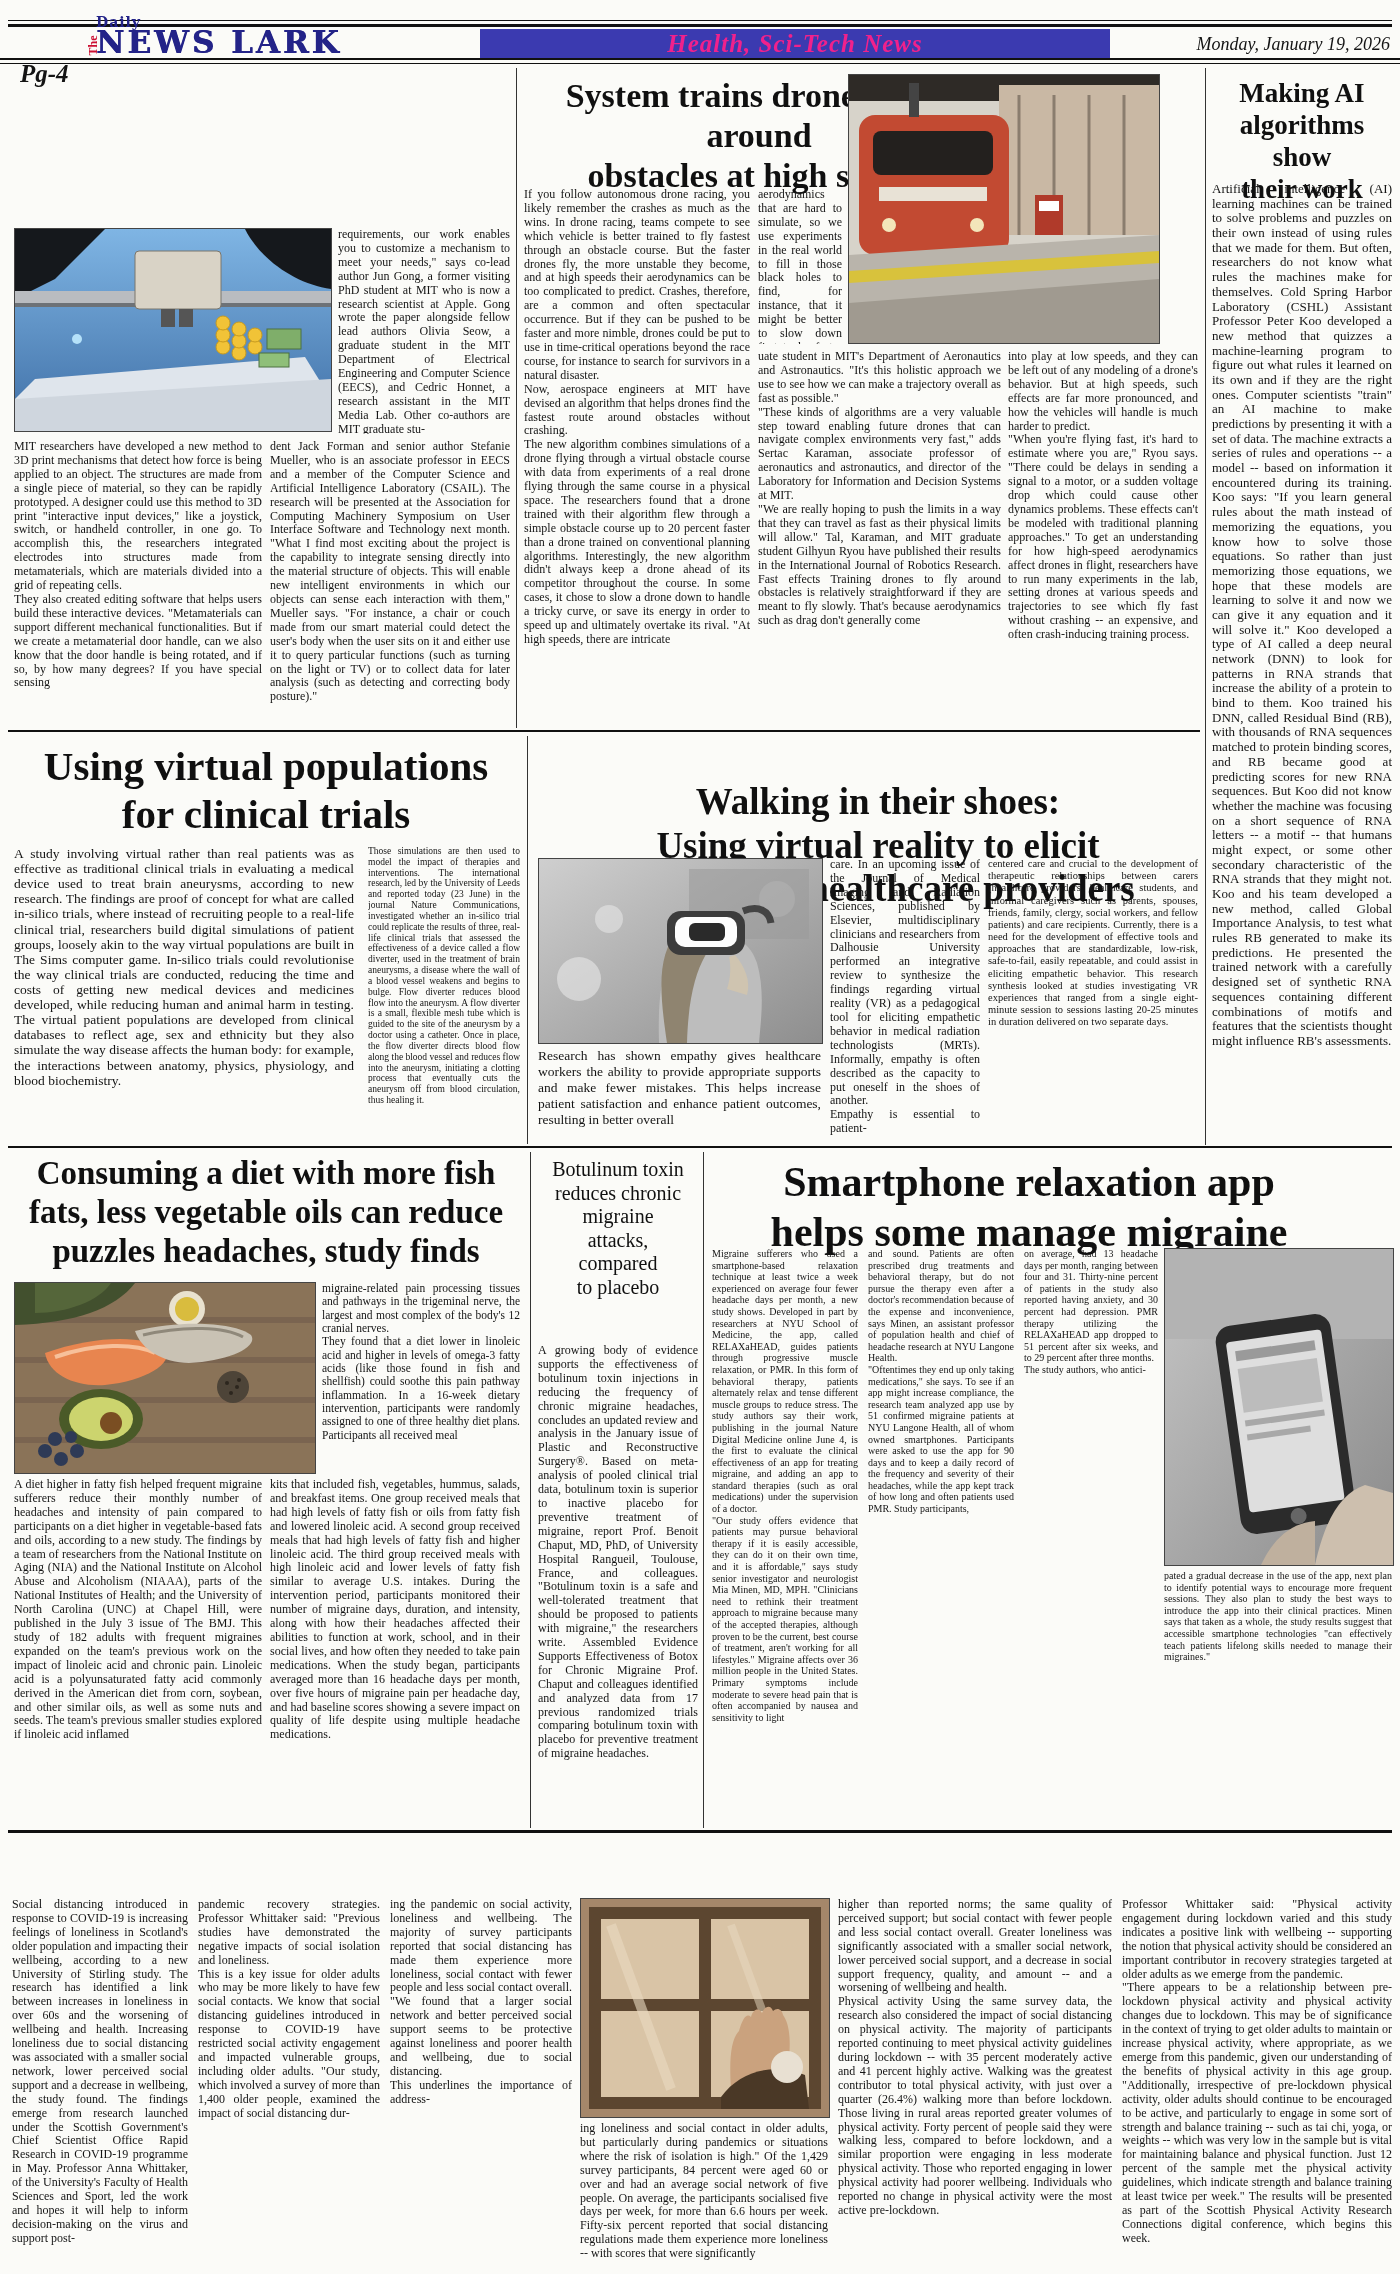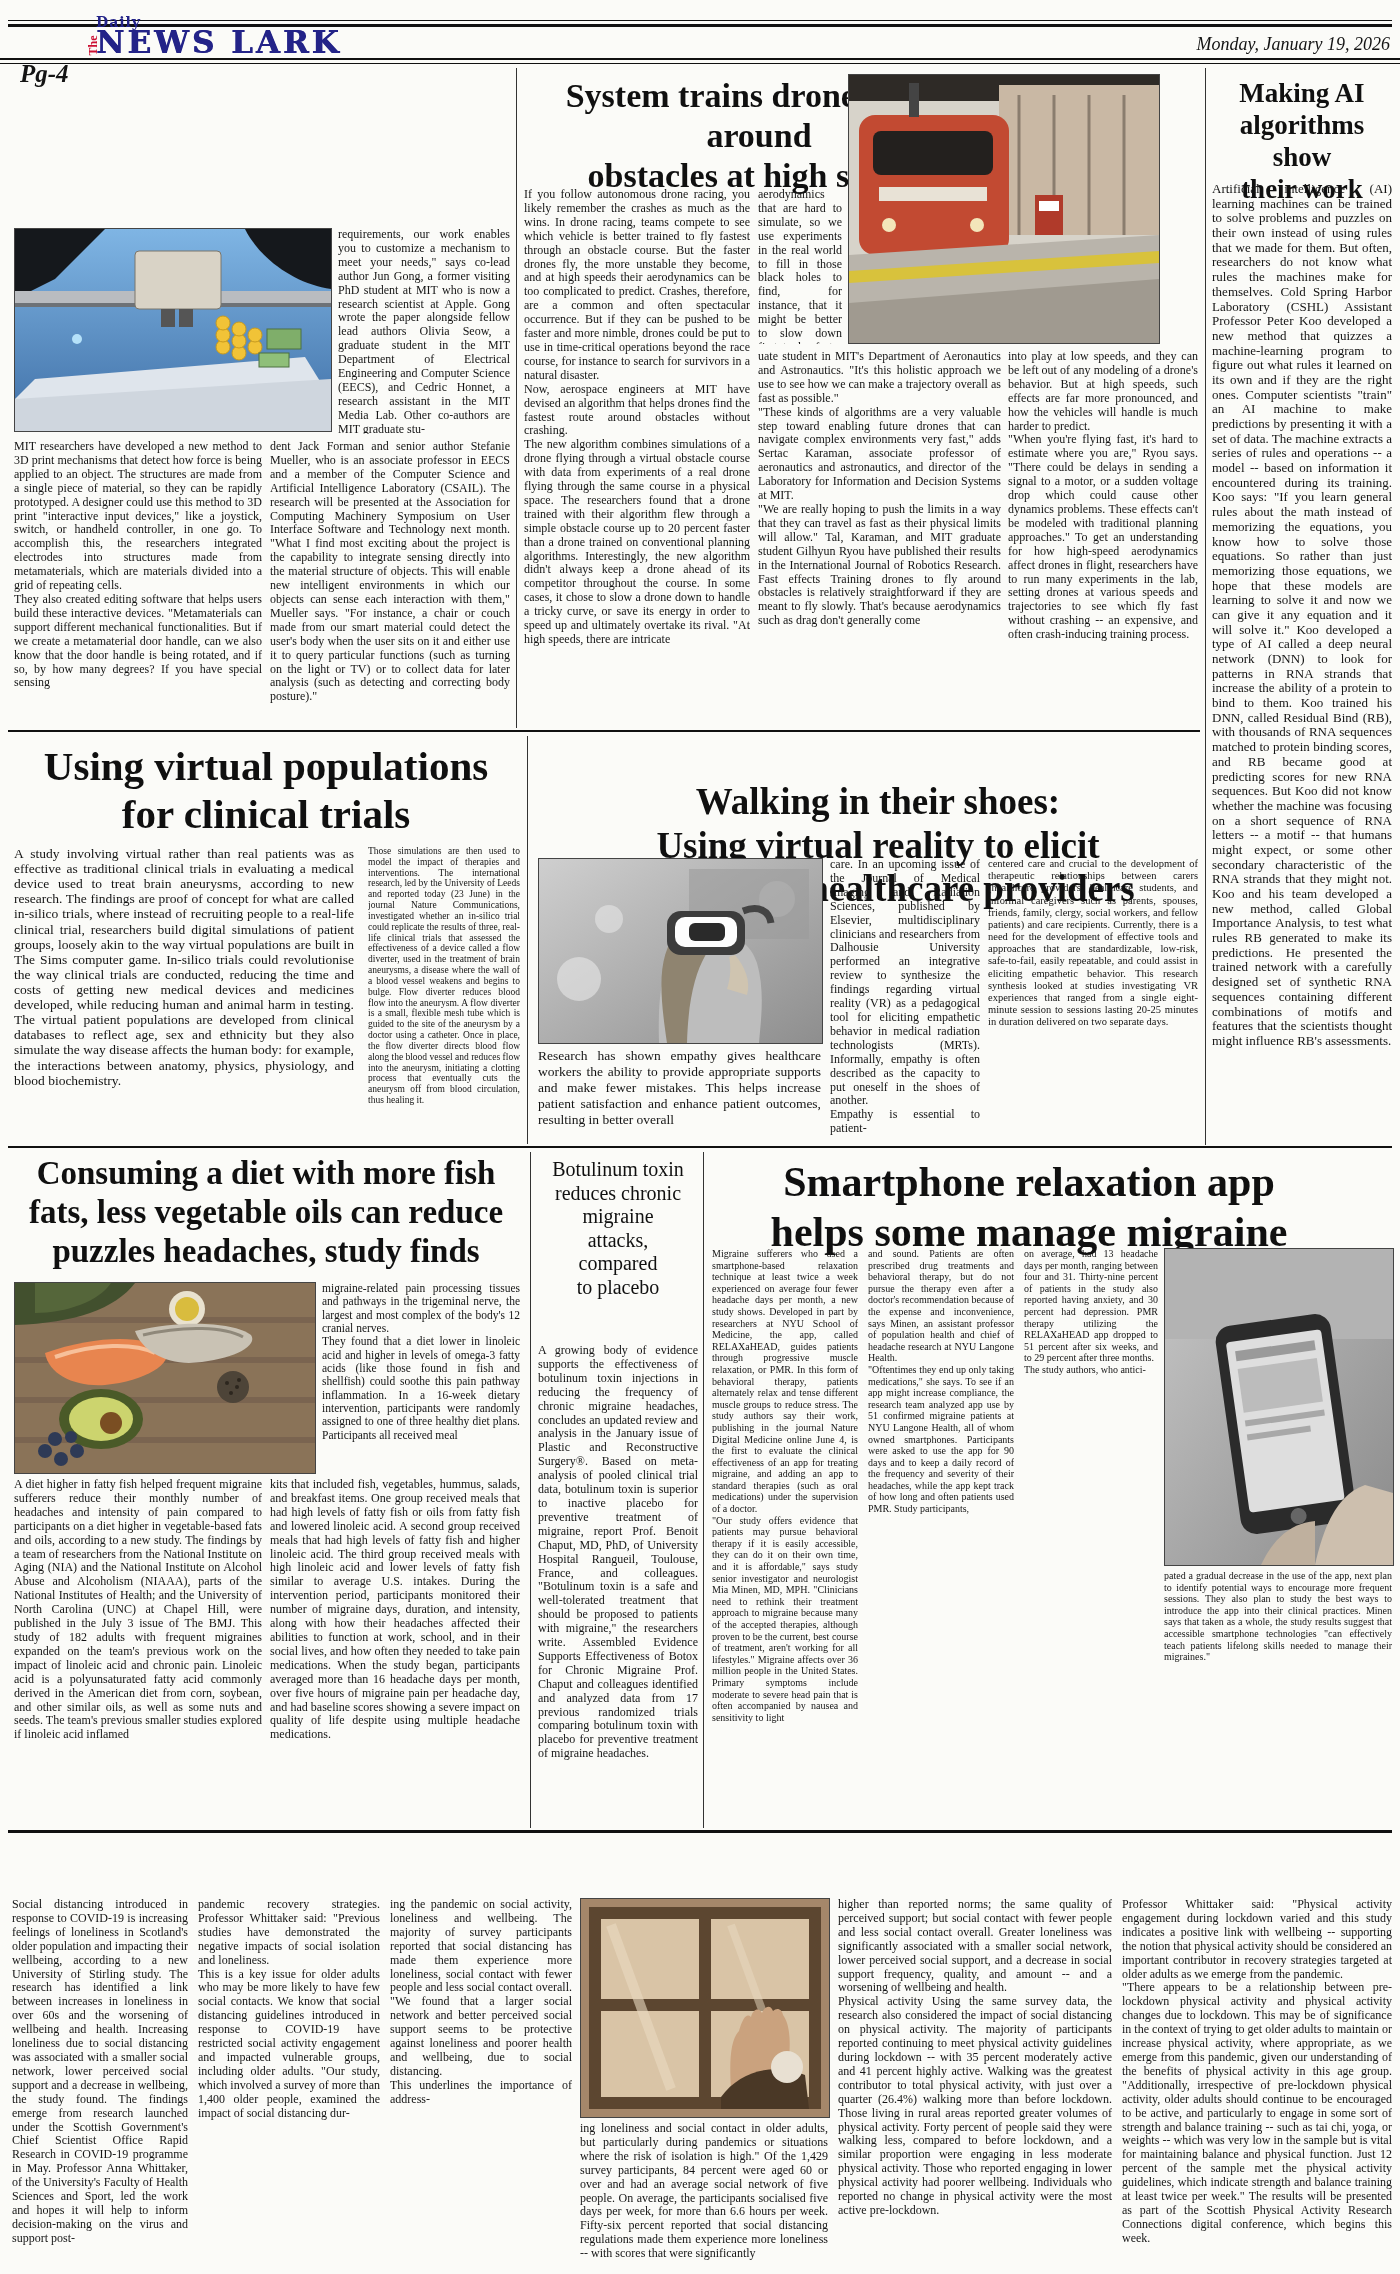--- a/index.html
+++ b/index.html
@@ -34,20 +34,23 @@
   <div class="toprule"></div>
   <div class="abs" style="left:20px;top:28px;margin-top:32px;">
     <span class="pgnum">Pg-4</span>
   </div>
   <div class="abs nameplate" style="left:78px;top:16px;">
     <span class="np-the">The</span>
     <span class="np-stack">
       <span class="np-daily" style="display:block;">Daily</span>
       <span class="np-name">NEWS LARK</span>
     </span>
+  </div>
+  <div class="banner">
+    <span>Health, Sci-Tech News</span>
   </div>
   <div class="dateline">Monday, January 19, 2026</div>
   <div class="headrule"></div>
 
   <div class="photo" style="left:14px;top:228px;width:316px;height:202px;">
     <svg viewBox="0 0 316 202" preserveAspectRatio="none">
       <defs>
           <linearGradient id="g1" x1="0" y1="0" x2="0" y2="1">
             <stop offset="0" stop-color="#7fb5e4"></stop>
             <stop offset="1" stop-color="#3f6fa6"></stop>

